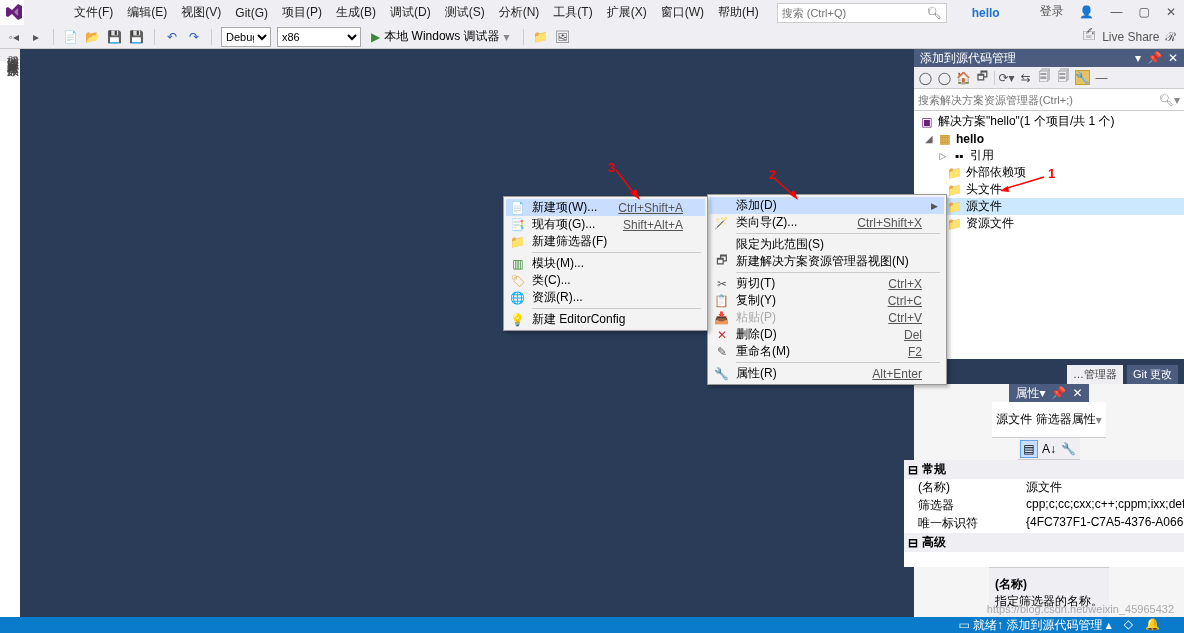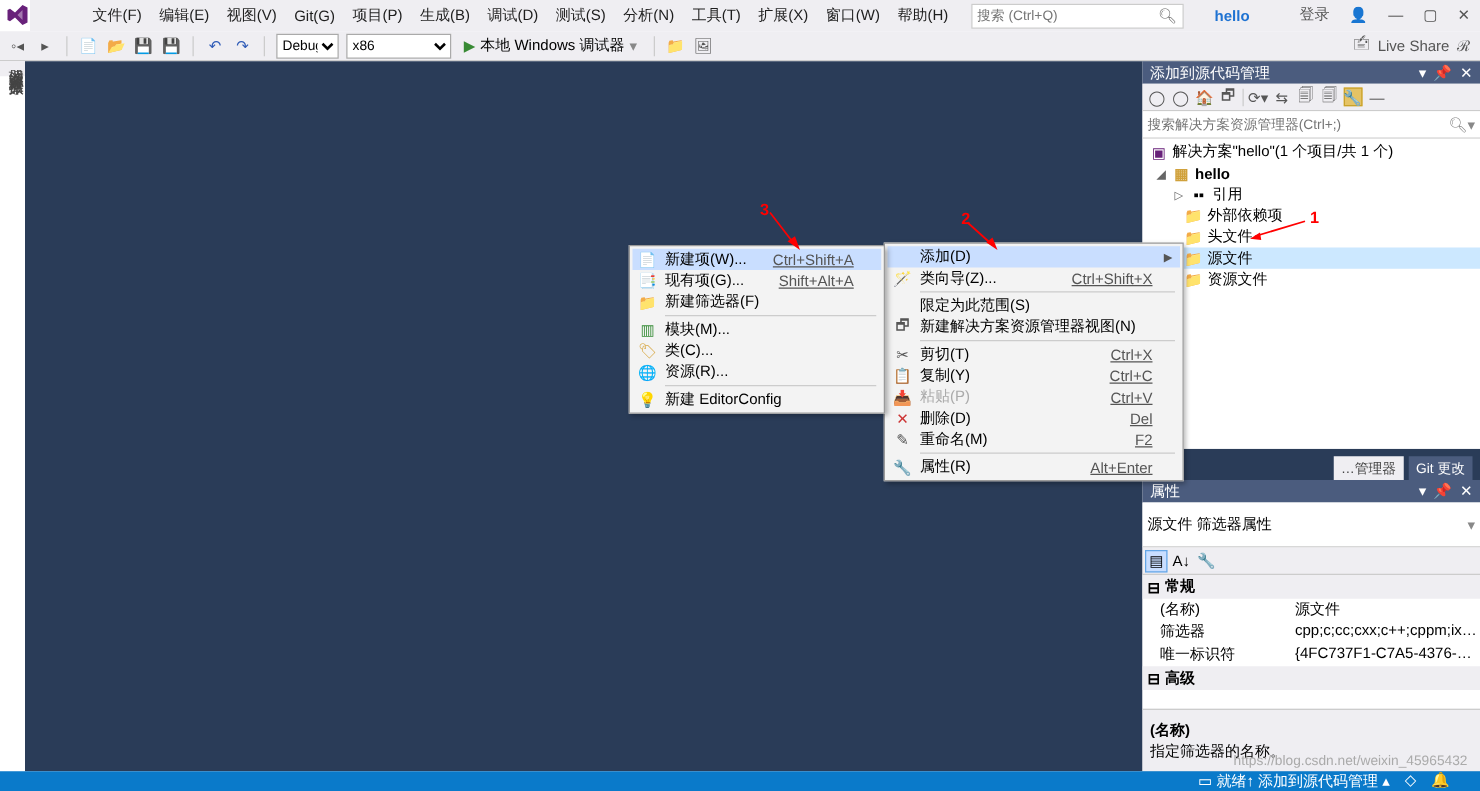--- a/index.html
+++ b/index.html
@@ -35,21 +35,21 @@
 .panel-toolbar .ico { width: 15px; height: 15px; color: #565656; cursor: pointer; display: inline-flex; align-items: center; justify-content: center; }
 .panel-search { height: 22px; border-bottom: 1px solid #ccc; display: flex; align-items: center; padding: 0 4px; background: #fff; }
 .panel-search input { border: none; outline: none; flex: 1; font-size: 11px; color: #888; }
 .tree { background: #fff; flex: 1; padding: 2px 0; }
 .tree-row { display: flex; align-items: center; height: 17px; padding-left: 6px; gap: 4px; cursor: pointer; }
 .tree-row.bold { font-weight: bold; }
 .tree-row.selected { background: #cce8ff; }
 .expander { width: 10px; text-align: center; color: #666; font-size: 9px; }
 .tree-icon { width: 14px; display: inline-flex; justify-content: center; }
 
-.prop-panel { position: absolute; right: 0; top: 335px; width: 270px; bottom: 0; background: #f5f5f5; display: flex; flex-direction: column; }
+.prop-panel { position: absolute; right: 0; top: 335px; width: 270px; bottom: 0; background: #f5f5f5; display: flex; flex-direction: column; align-items: center; }
 .prop-combo { height: 36px; background: #fff; border-bottom: 1px solid #ccc; display: flex; align-items: center; padding: 0 4px; }
 .prop-tb { height: 22px; background: #efeef2; border-bottom: 1px solid #ccc; display: flex; align-items: center; gap: 2px; padding: 0 2px; }
 .prop-tb .btn { width: 18px; height: 18px; border: 1px solid transparent; display: inline-flex; align-items: center; justify-content: center; cursor: pointer; }
 .prop-tb .btn.active { background: #c9deff; border-color: #64a6e6; }
 .prop-grid { flex: 1; background: #fff; overflow: auto; }
 .prop-cat { background: #efeef2; padding: 1px 4px; font-weight: bold; display: flex; align-items: center; gap: 4px; }
 .prop-row { display: flex; height: 18px; }
 .prop-row .k { width: 118px; padding-left: 14px; } 
 .prop-row .v { flex: 1; padding-left: 4px; overflow: hidden; text-overflow: ellipsis; white-space: nowrap; }
 .prop-desc { border-top: 1px solid #ccc; padding: 8px 6px; background: #efeef2; height: 50px; }

